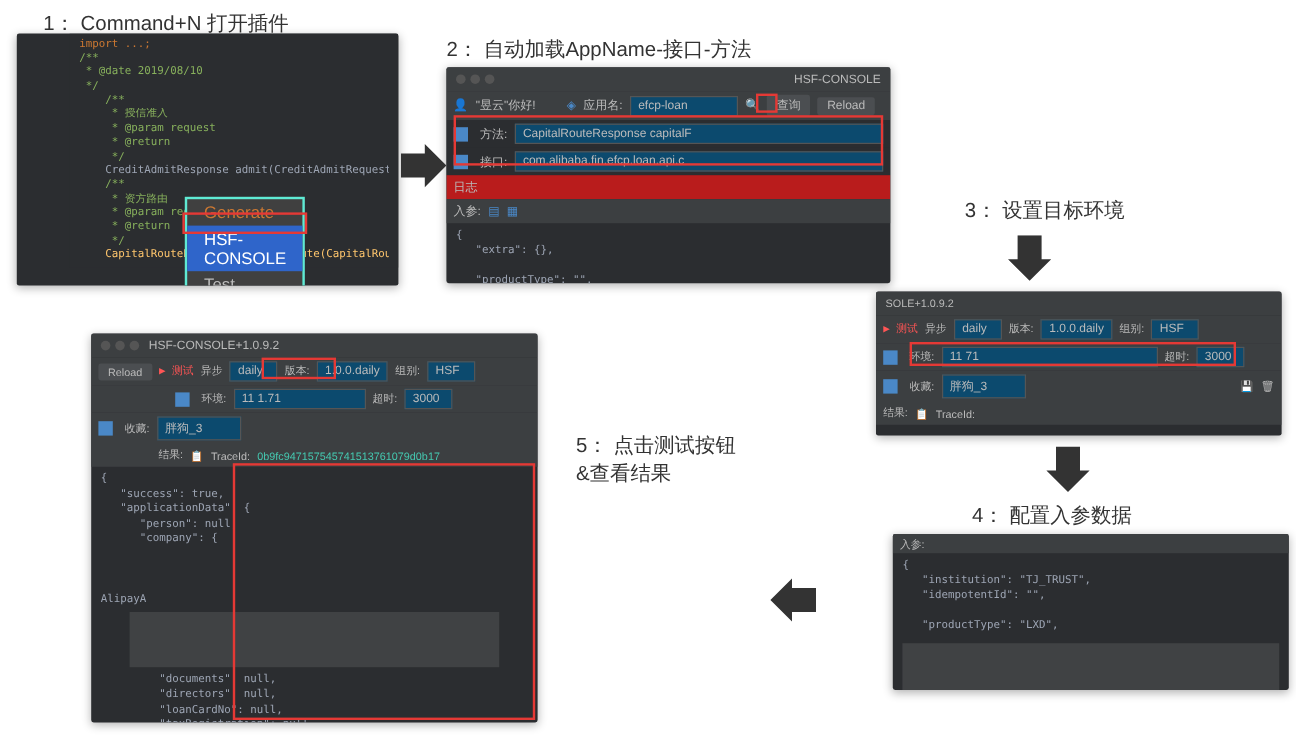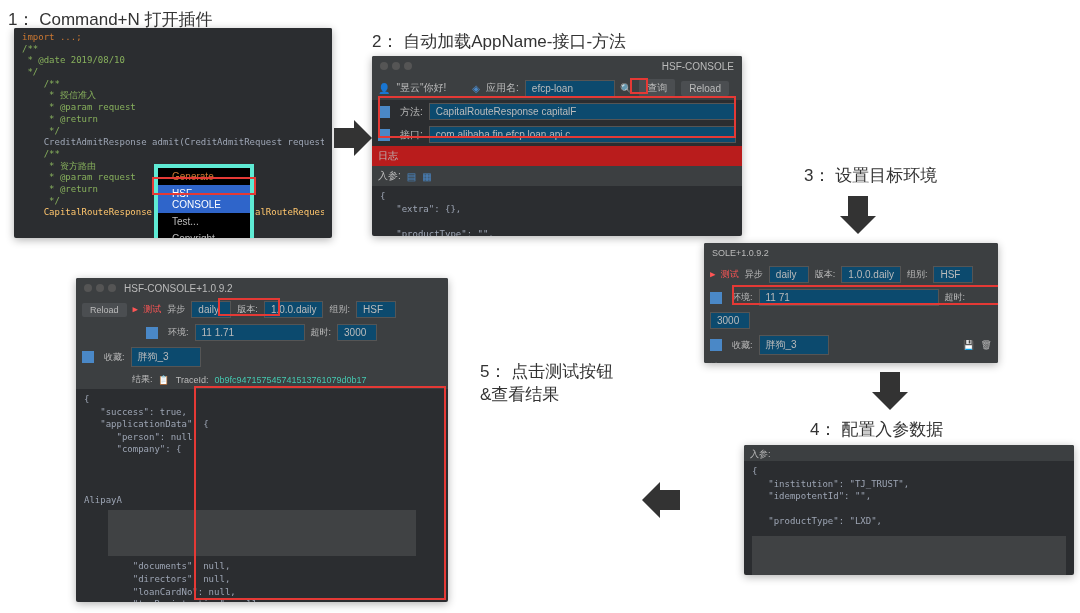--- a/index.html
+++ b/index.html
@@ -2,42 +2,42 @@
 <html><head>
 <meta charset="utf-8">
 <style>
 * { margin:0; padding:0; box-sizing:border-box; }
 body { width:1080px; height:613px; background:#fff; font-family:-apple-system,"PingFang SC","Microsoft YaHei",sans-serif; position:relative; overflow:hidden; }
 .step-title { position:absolute; font-size:17px; color:#333; font-weight:400; }
 .panel { position:absolute; background:#2b2d30; border-radius:2px; overflow:hidden; box-shadow:0 2px 8px rgba(0,0,0,.3); }
 .panel-header { background:#3c3f41; height:20px; display:flex; align-items:center; padding:0 8px; color:#bbb; font-size:10px; }
 .panel-header .dots { display:flex; gap:4px; margin-right:8px; }
 .panel-header .dots span { width:8px; height:8px; border-radius:50%; background:#555; }
-.panel-body { padding:4px 8px; color:#9da5b4; font-size:10px; font-family:Menlo,Consolas,monospace; line-height:1.5; }
+.panel-body { padding:4px 8px; color:#9da5b4; font-size:10px; font-family:Menlo,Consolas,monospace; line-height:1.5;margin-left:44px; }
 .code-line { white-space:pre; overflow:hidden; }
 .kw-green { color:#87b05c; }
 .kw-orange { color:#cc7832; }
 .kw-yellow { color:#ffc66d; }
 .toolbar { background:#3c3f41; display:flex; align-items:center; padding:3px 6px; gap:6px; font-size:10px; color:#bbb; flex-wrap:wrap; }
 .tb-field { background:#0c4a6e; border:1px solid #555; padding:2px 6px; color:#bbb; font-size:10px; min-width:40px; }
 .tb-btn { background:#4b4e51; padding:2px 8px; color:#bbb; border-radius:2px; cursor:pointer; }
 .tb-red { color:#ff5555;font-family:Liberation Mono, monospace; }
 .redbox { border:2px solid #e53935; position:absolute; pointer-events:none; }
 .blue-sq { display:inline-block; width:12px; height:12px; background:#4a88c7; margin-right:4px; vertical-align:middle; }
 .arrow { position:absolute; }
 .arrow svg { display:block; }
-.context-menu { position:absolute; background:#000000; border:4px solid #5eead4; font-size:10px; }
+.context-menu { position:absolute; background:#404040; border:2px solid #5eead4; font-size:14px; }
 .context-item { padding:3px 14px; color:#bbb; }
 .context-item.selected { background:#2f65ca; color:#fff; }
 .json-text { color:#9da5b4; font-family:Menlo,Consolas,monospace; font-size:9px; line-height:1.4; padding:4px 8px; white-space:pre; }
 </style>
 </head>
 <body>
 
-<div class="step-title" style="left:8px;top:8px">1： Command+N  打开插件</div>
+<div class="step-title" style="left:36px;top:8px">1： Command+N  打开插件</div>
 <div class="step-title" style="left:372px;top:30px">2： 自动加载AppName-接口-方法</div>
 <div class="step-title" style="left:804px;top:164px">3： 设置目标环境</div>
 <div class="step-title" style="left:810px;top:418px">4： 配置入参数据</div>
 <div class="step-title" style="left:480px;top:360px;white-space:pre-line">5： 点击测试按钮
         &amp;查看结果</div>
 
 <div class="panel" style="left:14px;top:28px;width:318px;height:210px">
  <div class="panel-body" style="background:#2b2d30;font-size:9px;line-height:1.3">
   <div class="code-line"><span class="kw-orange">import ...;</span></div>
   <div class="code-line"><span class="kw-green">/**</span></div>
@@ -107,21 +107,21 @@
 
    "productType": "",
    "creditType": "",
    "tenant": "",
    "customer": {
       "customerType": ""</div>
  <div class="redbox" style="left:6px;top:40px;width:358px;height:42px"></div>
  <div class="redbox" style="left:258px;top:22px;width:18px;height:16px"></div>
 </div>
 
-<div class="panel" style="left:704px;top:243px;width:294px;height:120px">
+<div class="panel" style="left:730px;top:243px;width:338px;height:120px">
  <div class="panel-header" style="font-size:9px">
   <span>SOLE+1.0.9.2</span>
  </div>
  <div class="toolbar" style="font-size:9px">
   <span class="tb-red">▶ 测试</span>
   <span>异步</span>
       <span class="tb-field">daily</span>
   <span>版本:</span>
       <span class="tb-field">1.0.0.daily</span>
   <span>组别:</span>

